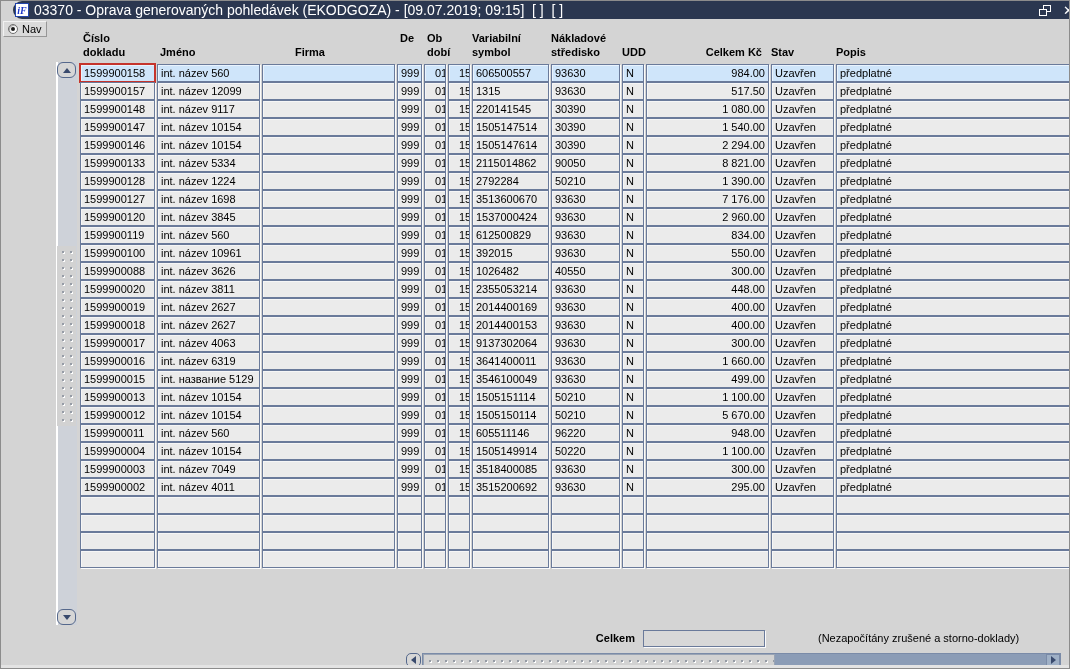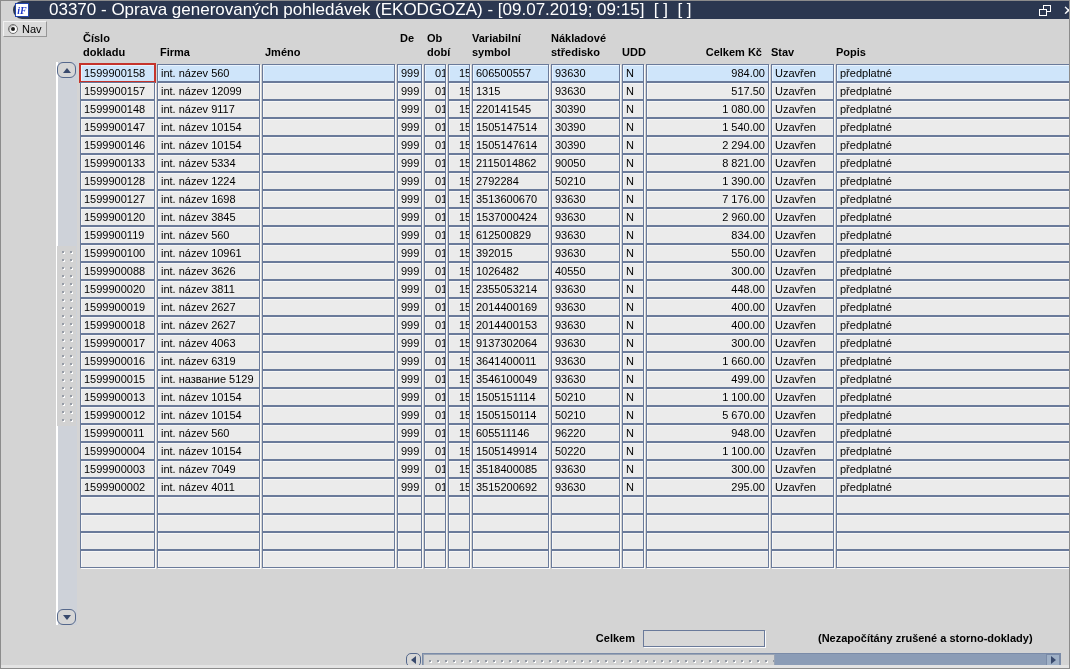--- a/index.html
+++ b/index.html
@@ -9,21 +9,21 @@
     font-family:"Liberation Sans","DejaVu Sans",sans-serif;
     font-size:11px;color:#000;
     border:1px solid #8c8c8c;box-sizing:border-box;
   }
   
   .titlebar{position:absolute;left:12px;top:0;width:100%;height:18px;background:#2b3750;
     display:flex;align-items:center;color:#fff;border-radius:9px;}
   .logo{width:14px;height:14px;margin-left:2px;background:#fff;border:1px solid #2244aa;
     color:#1a35c8;font-weight:bold;font-style:italic;font-size:10px;line-height:13px;
     text-align:center;font-family:"Liberation Serif","DejaVu Serif",serif;box-sizing:border-box;}
-  .wtitle{margin-left:20px;white-space:pre;font-size:17px;}
+  .wtitle{margin-left:5px;white-space:pre;font-size:14px;}
   .tspacer{flex:1;}
   .restore{position:relative;width:12px;height:11px;margin-right:12px;}
   .restore .rb{position:absolute;border:1px solid #fff;box-sizing:border-box;}
   .restore .rb.back{right:0;top:0;width:8px;height:7px;}
   .restore .rb.front{left:0;bottom:0;width:8px;height:7px;background:#2b3750;}
   .closex{margin-right:7px;font-size:13px;font-weight:bold;line-height:13px;cursor:default;}
   
   .navbox{position:absolute;left:2px;top:20px;width:44px;height:16px;background:#dadada;
     border-right:1px solid #979797;border-bottom:1px solid #979797;
     border-top:1px solid #f2f2f2;border-left:1px solid #f2f2f2;
@@ -74,21 +74,21 @@
   
   .w0{width:75px;} .w1{width:103px;} .w2{width:133px;} .w3{width:25px;gap:45px;}
   .w4{width:21px;} .w5{width:20px;} .w6{width:77px;} .w7{width:69px;}
   .w8{width:22px;} .w9{width:123px;} .w10{width:63px;} .w11{width:234px;}
   .thead .hcell{margin-left:2px;}
   .thead .hcell:first-child{margin-left:0;}
   
   .totlabel{position:absolute;left:500px;top:631px;width:134px;text-align:right;font-weight:bold;}
   .totfield{position:absolute;left:642px;top:629px;width:122px;height:17px;background:#d8d8d8;
     border:1px solid #6a7a9a;box-shadow:1px 1px 0 rgba(255,255,255,.9);box-sizing:border-box;}
-  .footnote{position:absolute;left:801px;top:631px;font-weight:bold;white-space:nowrap;padding-left:16px;}
+  .footnote{position:absolute;left:801px;top:631px;font-weight:normal;white-space:nowrap;padding-left:16px;}
   
   .hbtn-left{position:absolute;left:405px;top:652px;width:15px;height:14px;background:#d6d6d6;
     border:1px solid #55688c;border-radius:5px;box-sizing:border-box;
     display:flex;align-items:center;justify-content:center;}
   .htrack{position:absolute;left:421px;top:652px;width:639px;height:14px;background:#8b9cb6;
     border:1px solid #7a8ba8;box-sizing:border-box;}
   .hthumb{position:absolute;left:0;top:0;width:352px;height:12px;border:1px solid #9aa4b4;box-sizing:border-box;}
   .hbtn-right{position:absolute;right:0;top:0;width:14px;height:12px;background:#9fb0c6;
     border:1px solid #7a8ba8;box-sizing:border-box;display:flex;align-items:center;justify-content:center;}
   .bottomstrip{position:absolute;left:0;bottom:0;width:100%;height:3px;background:#e3e3e3;}
@@ -124,27 +124,27 @@
     <span class="vbtn down">
         <span class="tri-down"></span>
       </span>
   </div>
 
   <div class="thead">
     <div class="hcell w0">
       <span class="h1">Číslo</span>
       <span class="h2">dokladu</span>
     </div>
+    <div class="hcell w2">
+      <span class="h1"></span>
+      <span class="h2">Jméno</span>
+    </div>
     <div class="hcell w1">
       <span class="h1"></span>
       <span class="h2">Firma</span>
-    </div>
-    <div class="hcell w2">
-      <span class="h1"></span>
-      <span class="h2">Jméno</span>
     </div>
     <div class="hcell w3">
       <span class="h1">De</span>
       <span class="h2">ník</span>
     </div>
     <div class="hcell w4">
       <span class="h1">Ob</span>
       <span class="h2">dobí</span>
     </div>
     <div class="hcell w5">

